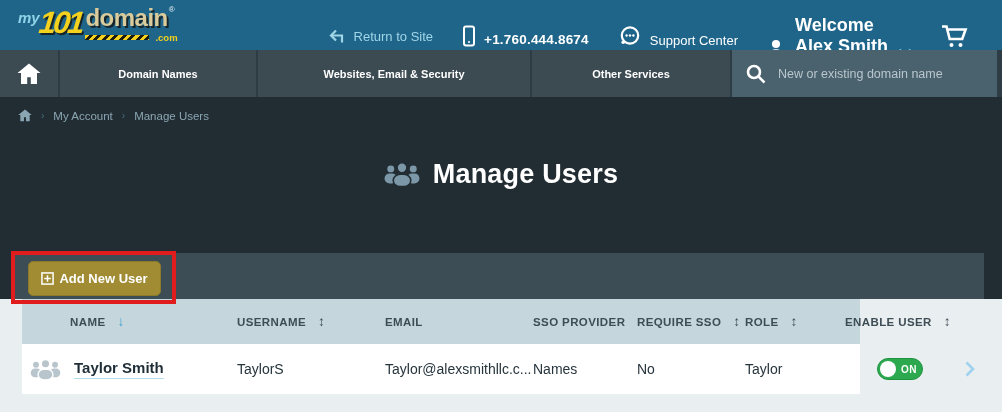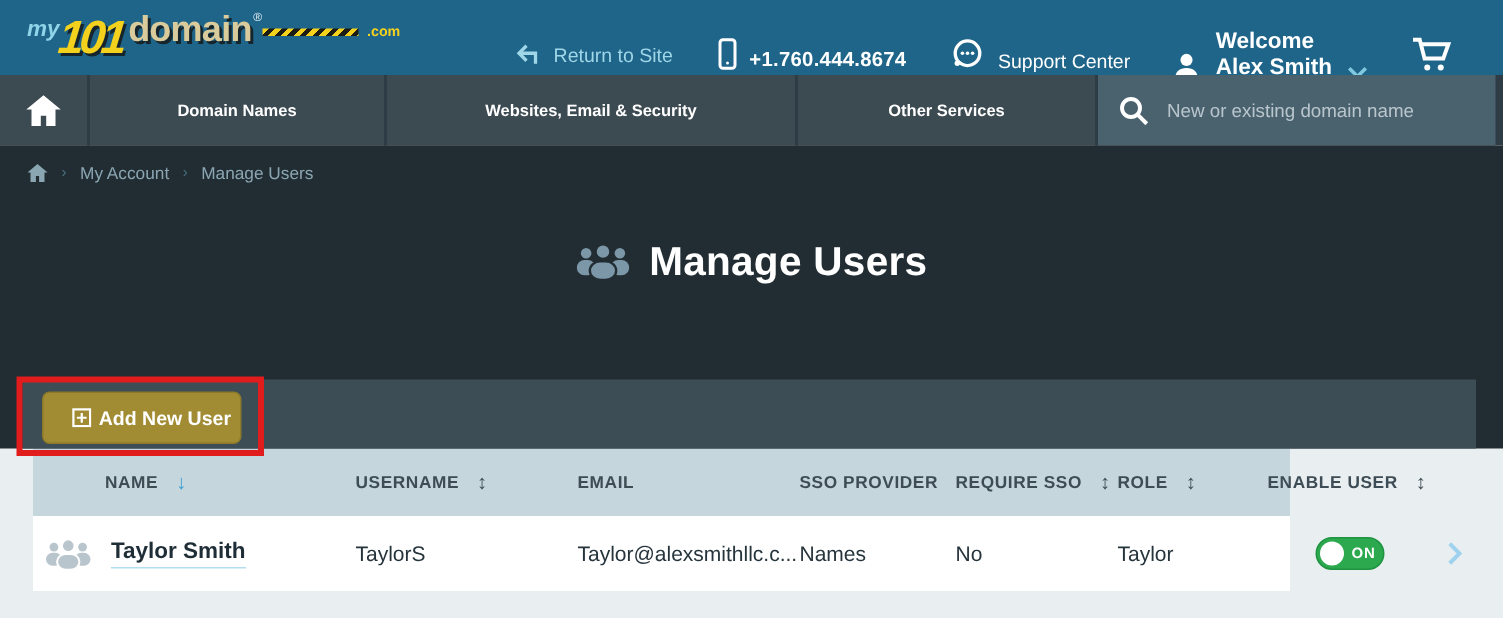--- a/index.html
+++ b/index.html
@@ -8,32 +8,32 @@
     font-family:"Liberation Sans",sans-serif;background:#e9eef1;
     -webkit-font-smoothing:antialiased;
   }
   
   .topbar{height:50px;background:#1f6589;display:flex;align-items:center;
     padding:0 34px 0 18px;box-sizing:border-box;}
   .logo{display:flex;align-items:flex-start;cursor:pointer;user-select:none;}
   .logo-my{color:#8fd4e8;font-style:italic;font-weight:700;font-size:15px;margin:2px -1px 0 0;}
   .logo-101{color:#f3d11d;font-style:italic;font-weight:800;font-size:31px;line-height:1.05;
     letter-spacing:-3px;text-shadow:2px 2px 0 #16252c;transform:skewX(-6deg);margin-right:4px;}
-  .logo-right{display:flex;flex-direction:row;}
+  .logo-right{display:flex;flex-direction:column;}
   .logo-domain{color:#d9cb9b;font-weight:800;font-size:24px;line-height:0.95;
     letter-spacing:-0.5px;text-shadow:2px 2px 0 #16252c;}
   .logo-bottom{display:flex;align-items:center;margin-top:2px;}
   .logo-stripes{height:5px;width:64px;background:repeating-linear-gradient(135deg,#f3d11d 0 3px,#1c1c14 3px 6px);}
   .logo-com{color:#f3d11d;font-size:9.5px;font-weight:700;margin-left:6px;}
   .logo-reg{color:#e8f2f6;font-size:8px;margin:-2px 0 0 1px;}
   .topbar-right{margin-left:auto;display:flex;align-items:center;gap:29px;}
   .tb-item{display:flex;align-items:flex-end;gap:8px;color:#fff;font-size:13px;cursor:pointer;white-space:nowrap;margin-top:22px;}
   .tb-return{color:#9fd6e8;}
   .tb-phone{font-weight:700;font-size:13.5px;letter-spacing:.2px;}
-  .tb-welcome-text{line-height:1.15;font-size:15px;font-weight:600;}
+  .tb-welcome-text{line-height:1.15;font-size:18px;font-weight:600;}
   .tb-welcome{gap:10px;}
   .icon{display:inline-flex;align-items:center;justify-content:center;}
   
   .navbar{height:47px;background:#2e3d45;display:flex;}
   .nav-cell{background:#3c4a52;display:flex;align-items:center;justify-content:center;
     color:#fff;font-weight:700;font-size:11px;border-right:2px solid #2e3d45;
     box-sizing:border-box;cursor:pointer;}
   .nav-home{width:60px;}
   .nav-1{width:198px;}
   .nav-2{width:274px;}
@@ -47,21 +47,21 @@
   .hero{height:202px;background:#222d33;position:relative;}
   .breadcrumb{position:absolute;top:12px;left:18px;display:flex;align-items:center;
     gap:9px;font-size:11.5px;color:#8ba6b3;}
   .crumb{cursor:pointer;}
   .crumb-sep{color:#47707f;font-size:10px;}
   .page-title{position:absolute;top:62px;left:0;right:0;display:flex;justify-content:center;
     align-items:center;gap:13px;color:#fff;font-size:27px;font-weight:700;letter-spacing:.2px;}
   .toolbar{position:absolute;left:15px;width:969px;bottom:0;height:46px;background:#3c4d56;}
   .btn-add{position:absolute;left:13px;top:8px;width:133px;height:35px;background:#a18c34;
     border:1px solid #8c7929;border-radius:5px;color:#fff;font-weight:700;font-size:13px;
-    display:flex;align-items:center;justify-content:flex-end;gap:5px;box-sizing:border-box;
+    display:flex;align-items:center;justify-content:center;gap:5px;box-sizing:border-box;
     cursor:pointer;font-family:"Liberation Sans",sans-serif;}
   .red-box{position:absolute;left:11px;top:154px;width:165px;height:53px;
     border:4px solid #e11c1c;box-sizing:border-box;z-index:5;pointer-events:none;}
   
   .content{background:#e9eef1;height:113px;}
   .table{margin-left:22px;width:838px;}
   .grid{display:grid;grid-template-columns:215px 148px 148px 104px 108px 100px 110px 29px;align-items:center;}
   .thead{height:45px;background:#c6d6dd;}
   .th{display:flex;align-items:center;gap:12px;font-size:11.5px;font-weight:700;
     color:#3e4d55;letter-spacing:.4px;cursor:pointer;}

